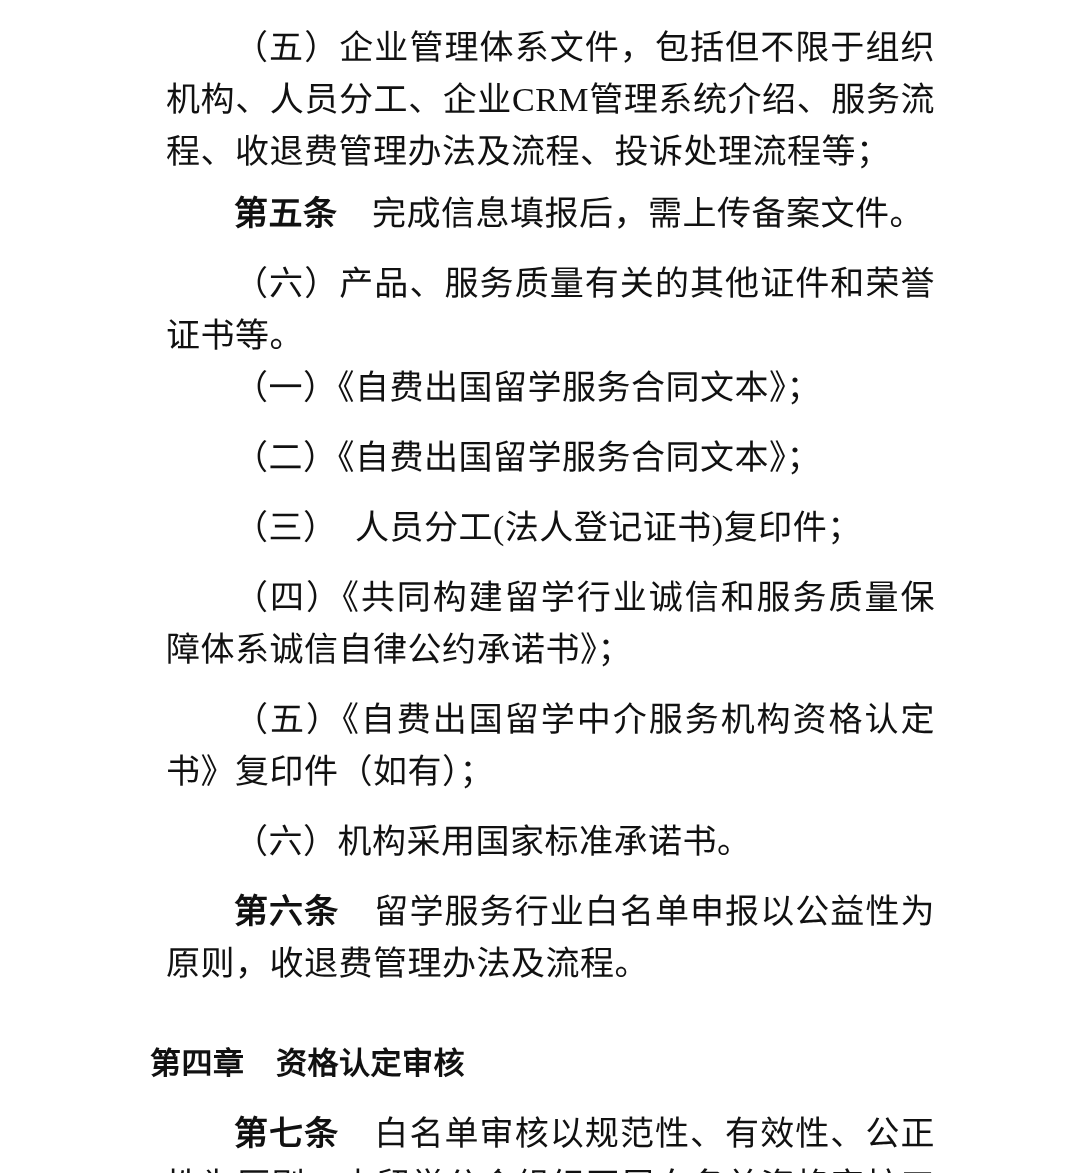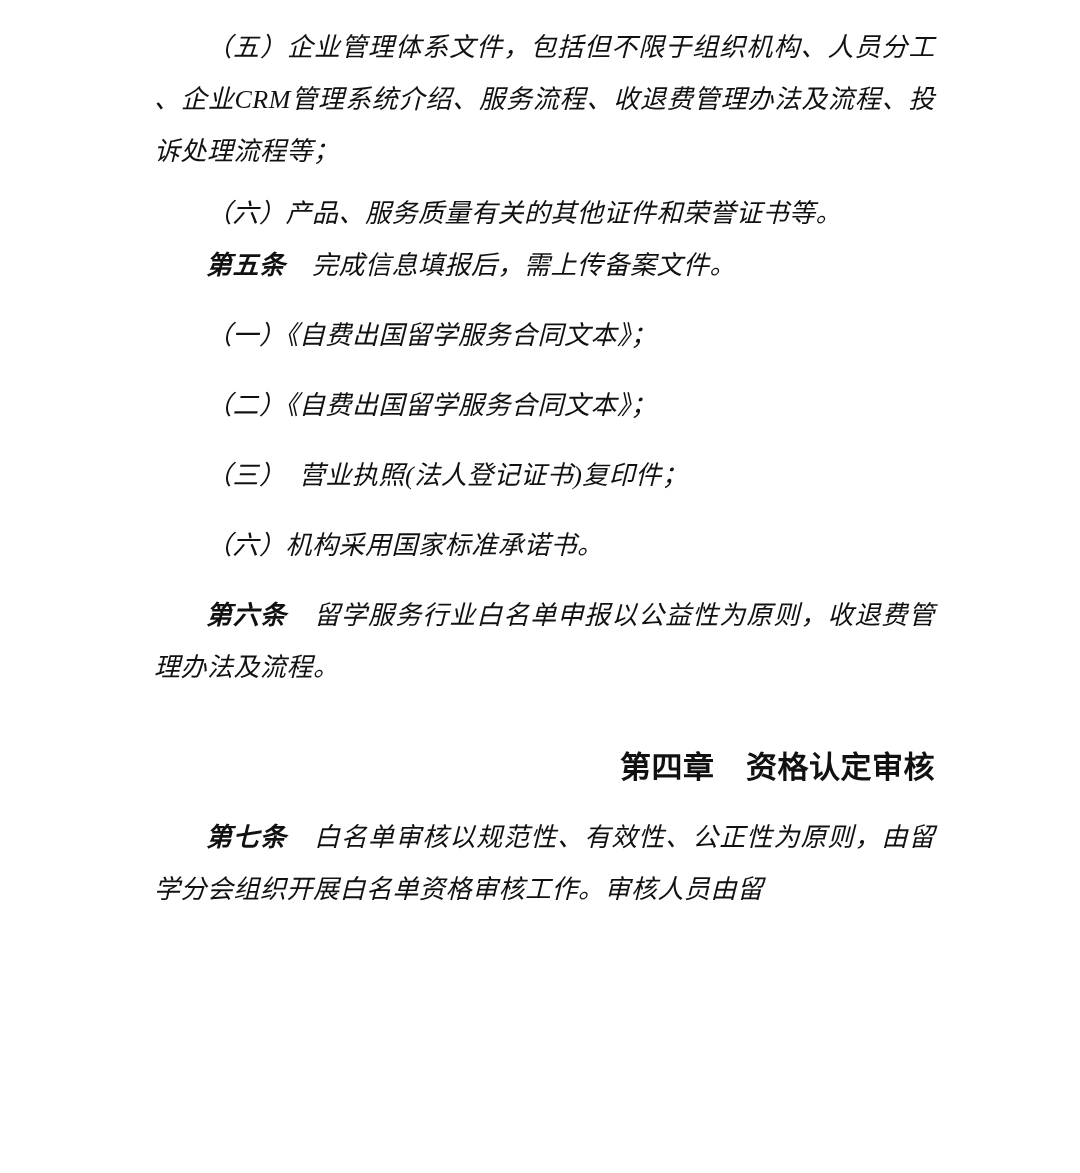--- a/index.html
+++ b/index.html
@@ -15,74 +15,79 @@
     color: #111111;
   }
   .page {
     box-sizing: border-box;
     width: 1080px;
     height: 1173px;
     padding: 22px 145px 0 150px;
     background: #ffffff;
   }
   .para {
-    margin: 0 0 18px 4px;
-    font-size: 26px;
+    margin: 0 0 18px 16px;
+    font-size: 34px;
     line-height: 52px;
     text-align: justify;
     text-indent: 2em;
     letter-spacing: 0.5px;
     word-break: break-all;
     line-break: anywhere;
-    font-style: italic;
   }
   .para:last-child { margin-bottom: 0; }
   .para-first { margin-bottom: 10px; }
   .para-tight { margin-bottom: 0; }
   .term { font-weight: bold; }
   .chapter-heading {
     margin: 48px 0 18px 0;
     font-size: 31px;
     line-height: 52px;
     font-weight: bold;
-    text-align: right;
+    text-align: left;
     text-indent: 0;
     letter-spacing: 0.5px;
   }
 </style>
 </head>
 <body>
 
 <div class="page">
 
   <p class="para para-first">
     <span>（五）企业管理体系文件，包括但不限于组织机构、人员分工、企业CRM管理系统介绍、服务流程、收退费管理办法及流程、投诉处理流程等；</span>
   </p>
 
+  <p class="para">
+    <b class="term">第五条</b><span>　完成信息填报后，需上传备案文件。</span>
+  </p>
+
   <p class="para para-tight">
     <span>（六）产品、服务质量有关的其他证件和荣誉证书等。</span>
-  </p>
-
-  <p class="para">
-    <b class="term">第五条</b><span>　完成信息填报后，需上传备案文件。</span>
   </p>
 
   <p class="para">
     <span>（一）《自费出国留学服务合同文本》；</span>
   </p>
 
   <p class="para">
     <span>（二）《自费出国留学服务合同文本》；</span>
   </p>
 
   <p class="para">
-    <span>（三）　营业执照(法人登记证书)复印件；</span>
+    <span>（三）　人员分工(法人登记证书)复印件；</span>
   </p>
 
+  <p class="para">
+    <span>（四）《共同构建留学行业诚信和服务质量保障体系诚信自律公约承诺书》；</span>
+  </p>
 
+  <p class="para">
+    <span>（五）《自费出国留学中介服务机构资格认定书》复印件（如有）；</span>
+  </p>
 
   <p class="para">
     <span>（六）机构采用国家标准承诺书。</span>
   </p>
 
   <p class="para">
     <b class="term">第六条</b><span>　留学服务行业白名单申报以公益性为原则，收退费管理办法及流程。</span>
   </p>
 
   <h2 class="chapter-heading">第四章　资格认定审核</h2>

